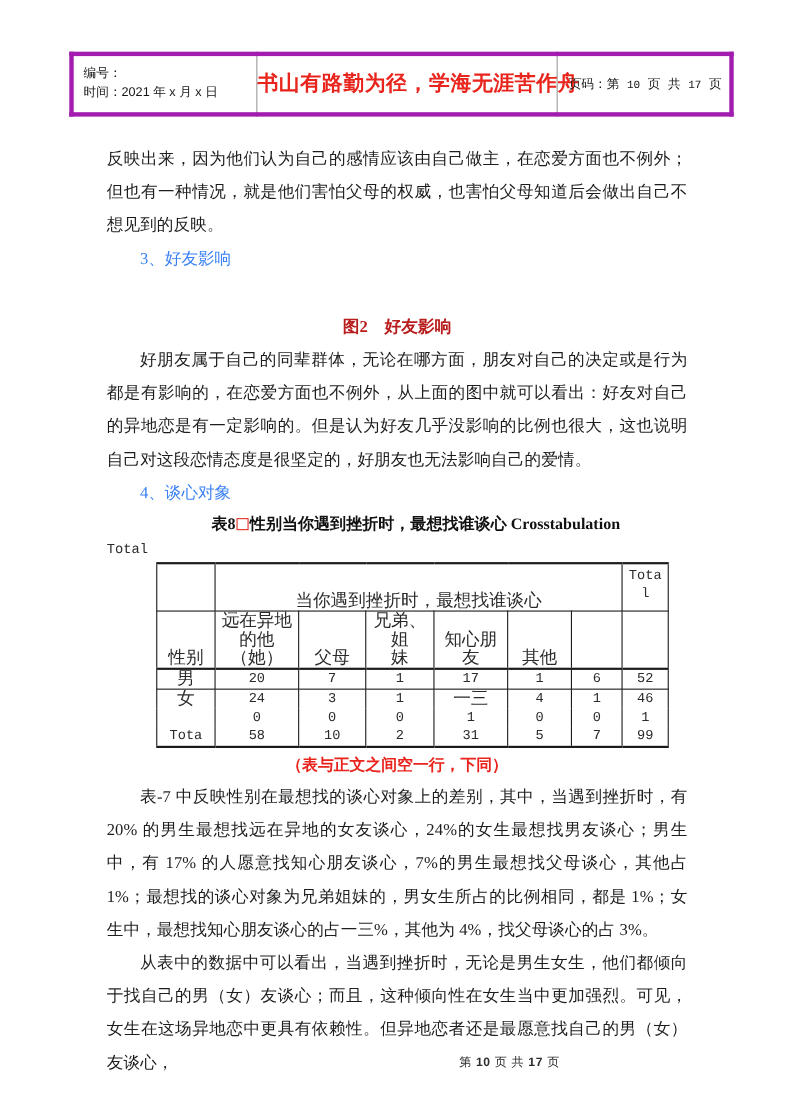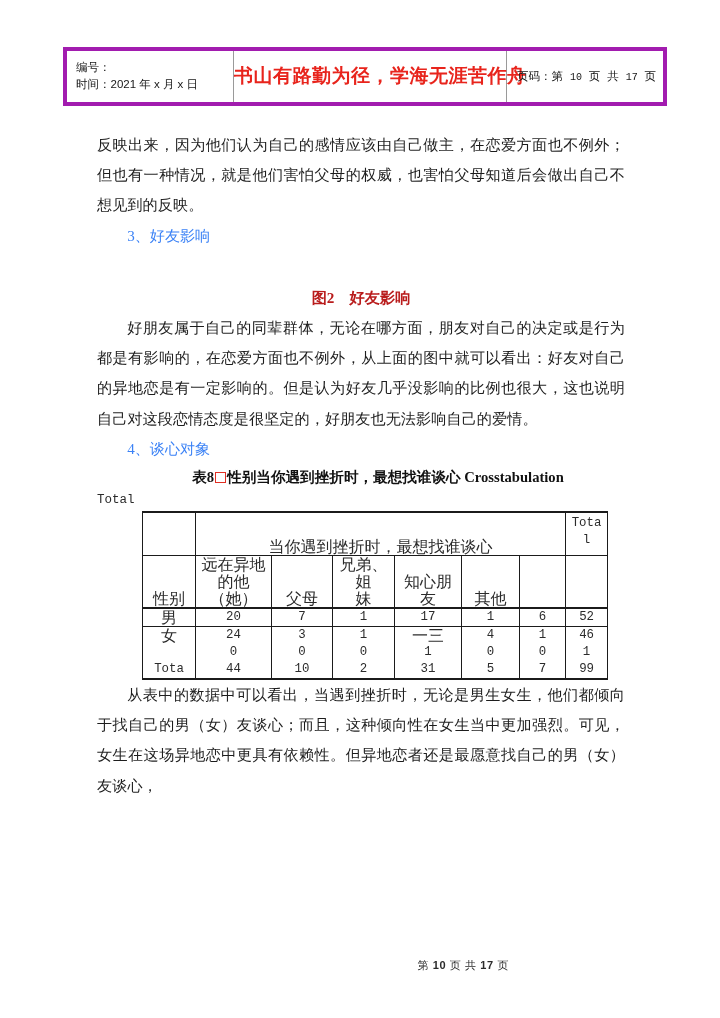--- a/index.html
+++ b/index.html
@@ -318,33 +318,35 @@
           <td style="border-top:none;border-bottom:none;">0</td>
           <td style="border-top:none;border-bottom:none;">0</td>
           <td style="border-top:none;border-bottom:none;">1</td>
           <td style="border-top:none;border-bottom:none;">0</td>
           <td style="border-top:none;border-bottom:none;">0</td>
           <td style="border-top:none;border-bottom:none;">1</td>
         </tr>
 
         <tr class="row-d">
           <td class="thick-bottom" style="border-top:none;">Tota</td>
-          <td class="thick-bottom" style="border-top:none;">44</td>
+          <td class="thick-bottom" style="border-top:none;">58</td>
           <td class="thick-bottom" style="border-top:none;">10</td>
           <td class="thick-bottom" style="border-top:none;">2</td>
           <td class="thick-bottom" style="border-top:none;">31</td>
           <td class="thick-bottom" style="border-top:none;">5</td>
           <td class="thick-bottom" style="border-top:none;">7</td>
           <td class="thick-bottom" style="border-top:none;">99</td>
         </tr>
       </tbody>
         </table>
     </div>
 
-
+    <p class="note-red">（表与正文之间空一行，下同）</p>
+
+    <p class="para indent">表-7 中反映性别在最想找的谈心对象上的差别，其中，当遇到挫折时，有 20% 的男生最想找远在异地的女友谈心，24%的女生最想找男友谈心；男生中，有 17% 的人愿意找知心朋友谈心，7%的男生最想找父母谈心，其他占 1%；最想找的谈心对象为兄弟姐妹的，男女生所占的比例相同，都是 1%；女生中，最想找知心朋友谈心的占一三%，其他为 4%，找父母谈心的占 3%。</p>
 
     <p class="para indent">从表中的数据中可以看出，当遇到挫折时，无论是男生女生，他们都倾向于找自己的男（女）友谈心；而且，这种倾向性在女生当中更加强烈。可见，女生在这场异地恋中更具有依赖性。但异地恋者还是最愿意找自己的男（女）友谈心，</p>
 
   </div>
 
   <div class="footer"><span>第 </span><span class="num">10</span><span> 页  共 </span><span class="num">17</span><span> 页</span></div>
 
 </div>
 
 </body></html>

